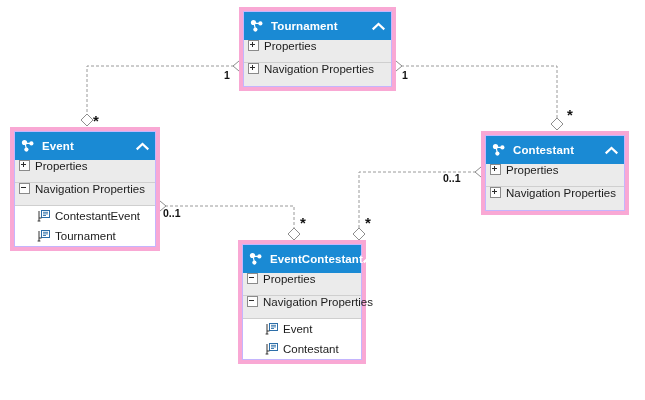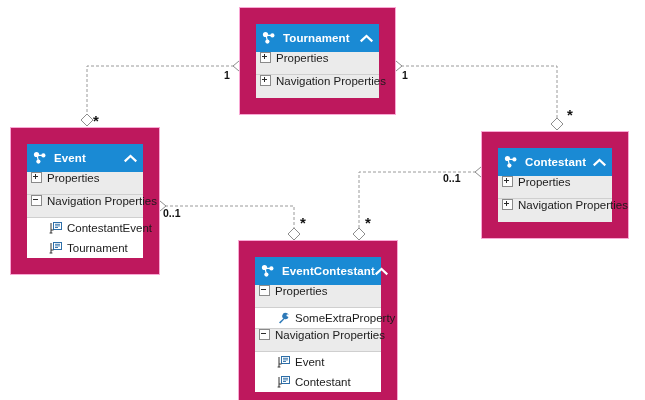--- a/index.html
+++ b/index.html
@@ -20,24 +20,24 @@
     left: 0;
     top: 0;
     width: 645px;
     height: 400px;
     pointer-events: none;
   }
 
   
   .entity {
     position: absolute;
-    background: #be185d;
-    border: 1px solid #f9a8d4;
+    background: #c4b5fd;
+    border: 4px solid #f9a8d4;
     box-sizing: border-box;
-    padding: 16px;
+    padding: 1px;
   }
   .entity-header {
     height: 28px;
     display: flex;
     align-items: center;
     background: #1a8ad4;
     color: #ffffff;
     font-size: 11.5px;
     font-weight: bold;
     padding: 0 6px 0 6px;
@@ -254,46 +254,37 @@
         <span class="pm-box plus"></span>
         <span class="lbl">Properties</span>
       </div>
       <div class="section-head" style="border-bottom:none;">
         <span class="pm-box plus"></span>
         <span class="lbl">Navigation Properties</span>
       </div>
     </div>
   </div>
 
-  <div class="entity" style="left:238px; top:240px; width:160px;">
+  <div class="entity" style="left:238px; top:240px; width:128px;">
     <div class="entity-header">
       <svg class="entity-icon" width="14" height="14" viewBox="0 0 14 14">
         <circle cx="3.5" cy="3.5" r="2.6" fill="#ffffff"></circle>
         <circle cx="10.4" cy="4.4" r="2.1" fill="#ffffff"></circle>
         <circle cx="5.4" cy="10.6" r="2.1" fill="#ffffff"></circle>
         <path d="M4.6 4.4 L9.3 4.4 M4.2 5.2 L5.2 9.2" stroke="#ffffff" stroke-width="1.2"></path>
       </svg>
       <span class="entity-title">EventContestant</span>
       <svg class="chevron" width="13" height="9" viewBox="0 0 13 9">
         <path d="M1.5 6.6 L6.5 2 L11.5 6.6" stroke="#ffffff" stroke-width="2.2" fill="none" stroke-linecap="square"></path>
       </svg>
     </div>
     <div class="entity-body">
       <div class="section-head">
         <span class="pm-box"></span>
         <span class="lbl">Properties</span>
-      </div>
-      <div class="members-wrap bordered">
-        <div class="member">
-          <svg class="prop-icon" width="13" height="12" viewBox="0 0 13 12">
-            <path d="M9.6 1.0 a3.2 3.2 0 1 0 1.9 3.9 l-2.1 -1.0 0.5 -1.6 1.9 0.5 A3.2 3.2 0 0 0 9.6 1.0 Z" fill="#2e7ab8"></path>
-            <path d="M7.6 5.2 L2.0 10.4 L3.3 11.4 L8.4 6.1 Z" fill="#2e7ab8"></path>
-          </svg>
-          <span class="lbl">SomeExtraProperty</span>
-        </div>
       </div>
       <div class="section-head">
         <span class="pm-box"></span>
         <span class="lbl">Navigation Properties</span>
       </div>
       <div class="members-wrap">
         <div class="member">
           <svg class="nav-icon" width="13" height="12" viewBox="0 0 13 12">
             <rect x="4.5" y="0.5" width="8" height="7" fill="#ffffff" stroke="#2d6ea8" stroke-width="1"></rect>
             <path d="M6 2.3 H11 M6 3.9 H11 M6 5.5 H9" stroke="#2d6ea8" stroke-width="0.9"></path>

